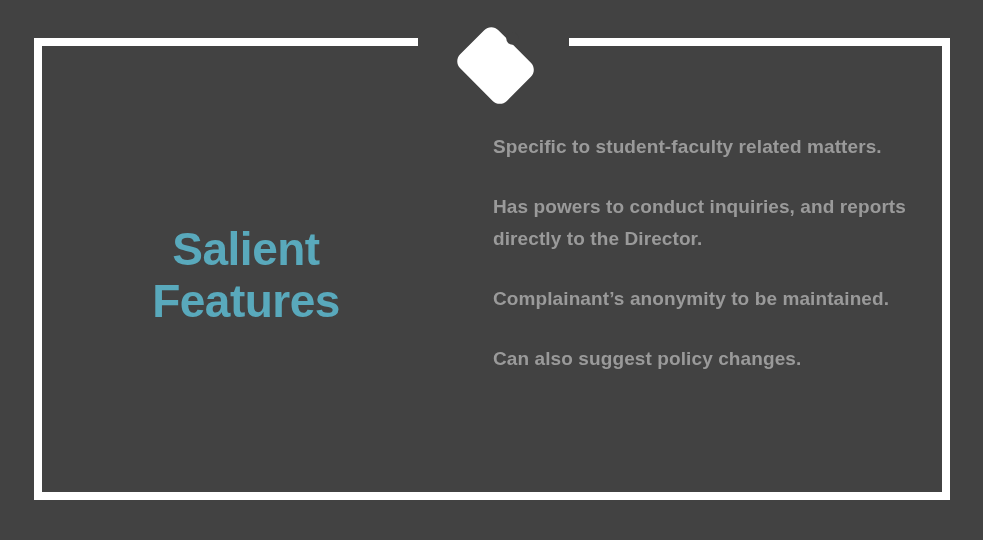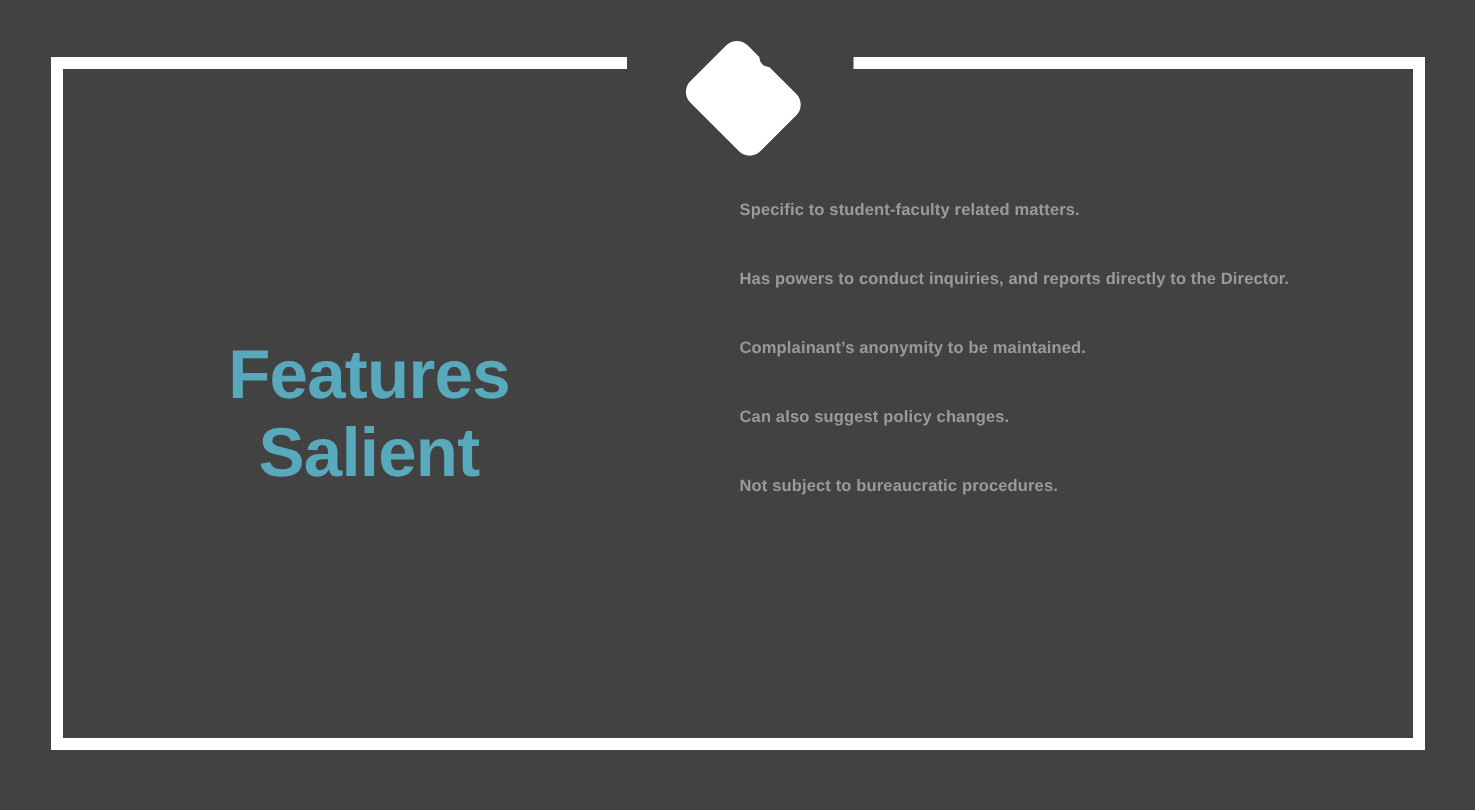--- a/index.html
+++ b/index.html
@@ -90,21 +90,21 @@
   
   .bullets {
     position: absolute;
     left: 493px;
     top: 131px;
     width: 428px;
   }
 
   .bullet-item {
     color: #9a9a9a;
-    font-size: 11px;
+    font-size: 19px;
     font-weight: bold;
     line-height: 1.72;
     letter-spacing: 0.1px;
     margin-bottom: 27px;
   }
 
   .bullet-item:last-child {
     margin-bottom: 0;
   }
 </style>
@@ -123,25 +123,24 @@
     <svg viewBox="0 0 96 96" width="96" height="96" aria-hidden="true">
       <g transform="rotate(45 48 48)">
         <path d="M20 31 C20 25.5 24.5 21 30 21 L76 21 C81.5 21 86 25.5 86 31
                  L86 65 C86 70.5 81.5 75 76 75 L30 75 C24.5 75 20 70.5 20 65 Z" fill="#ffffff"></path>
       </g>
       <circle cx="68.5" cy="24.5" r="6.2" fill="#424242"></circle>
     </svg>
   </div>
 
   <div class="heading">
+    <span class="heading-line">Salient</span>
     <span class="heading-line">Features</span>
-    <span class="heading-line">Salient</span>
   </div>
 
   <div class="bullets">
     <div class="bullet-item">Specific to student-faculty related matters.</div>
     <div class="bullet-item">Has powers to conduct inquiries, and reports directly to the Director.</div>
     <div class="bullet-item">Complainant’s anonymity to be maintained.</div>
     <div class="bullet-item">Can also suggest policy changes.</div>
-    <div class="bullet-item">Not subject to bureaucratic procedures.</div>
   </div>
 
 </div>
 
 </body></html>

